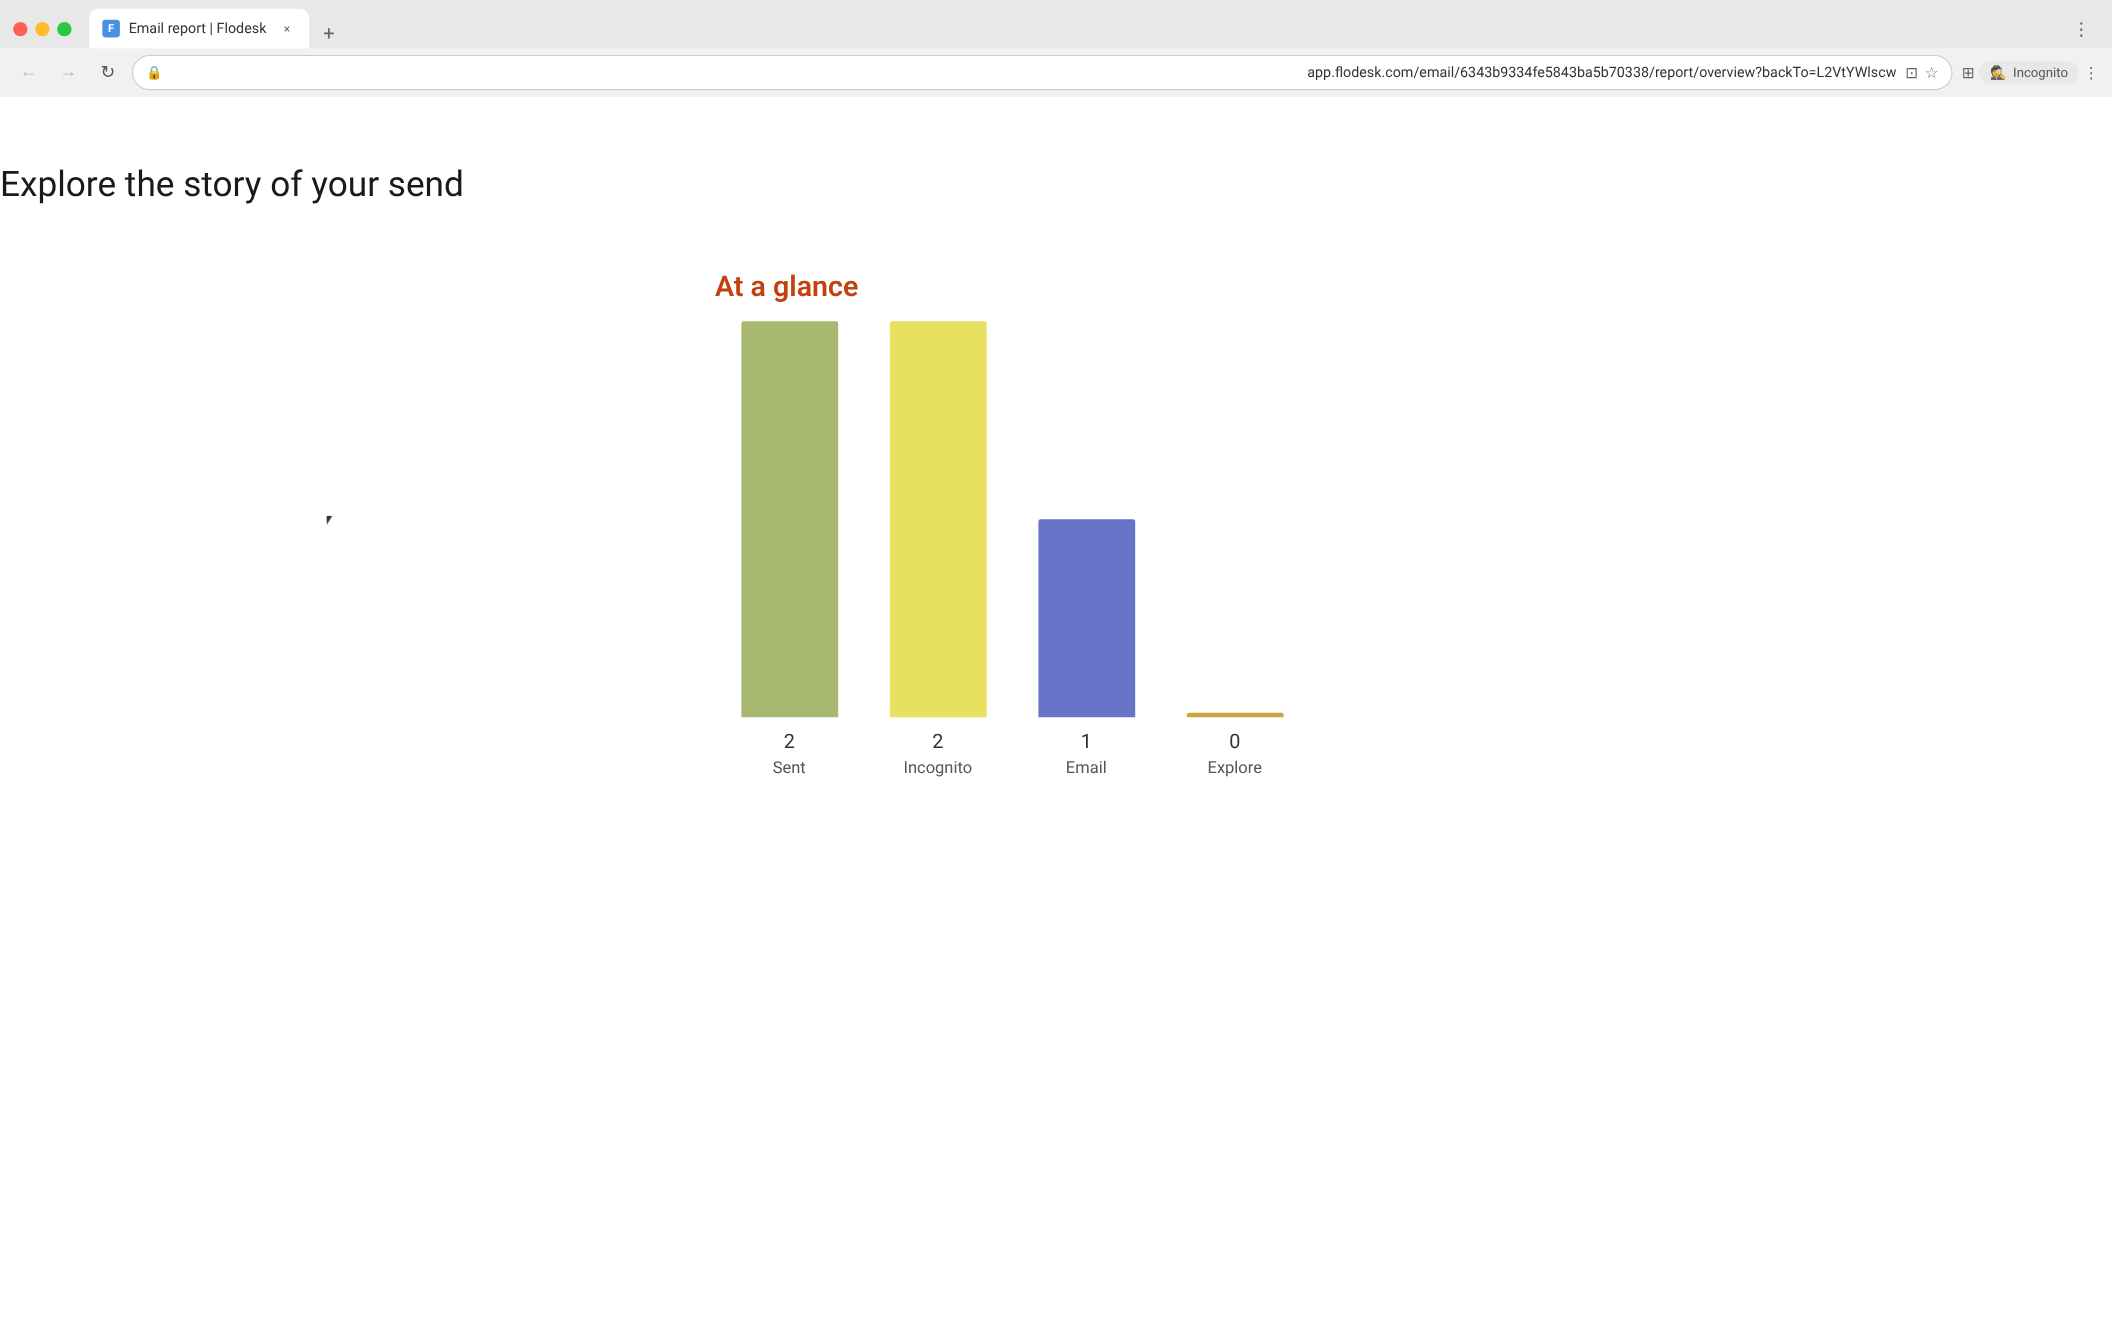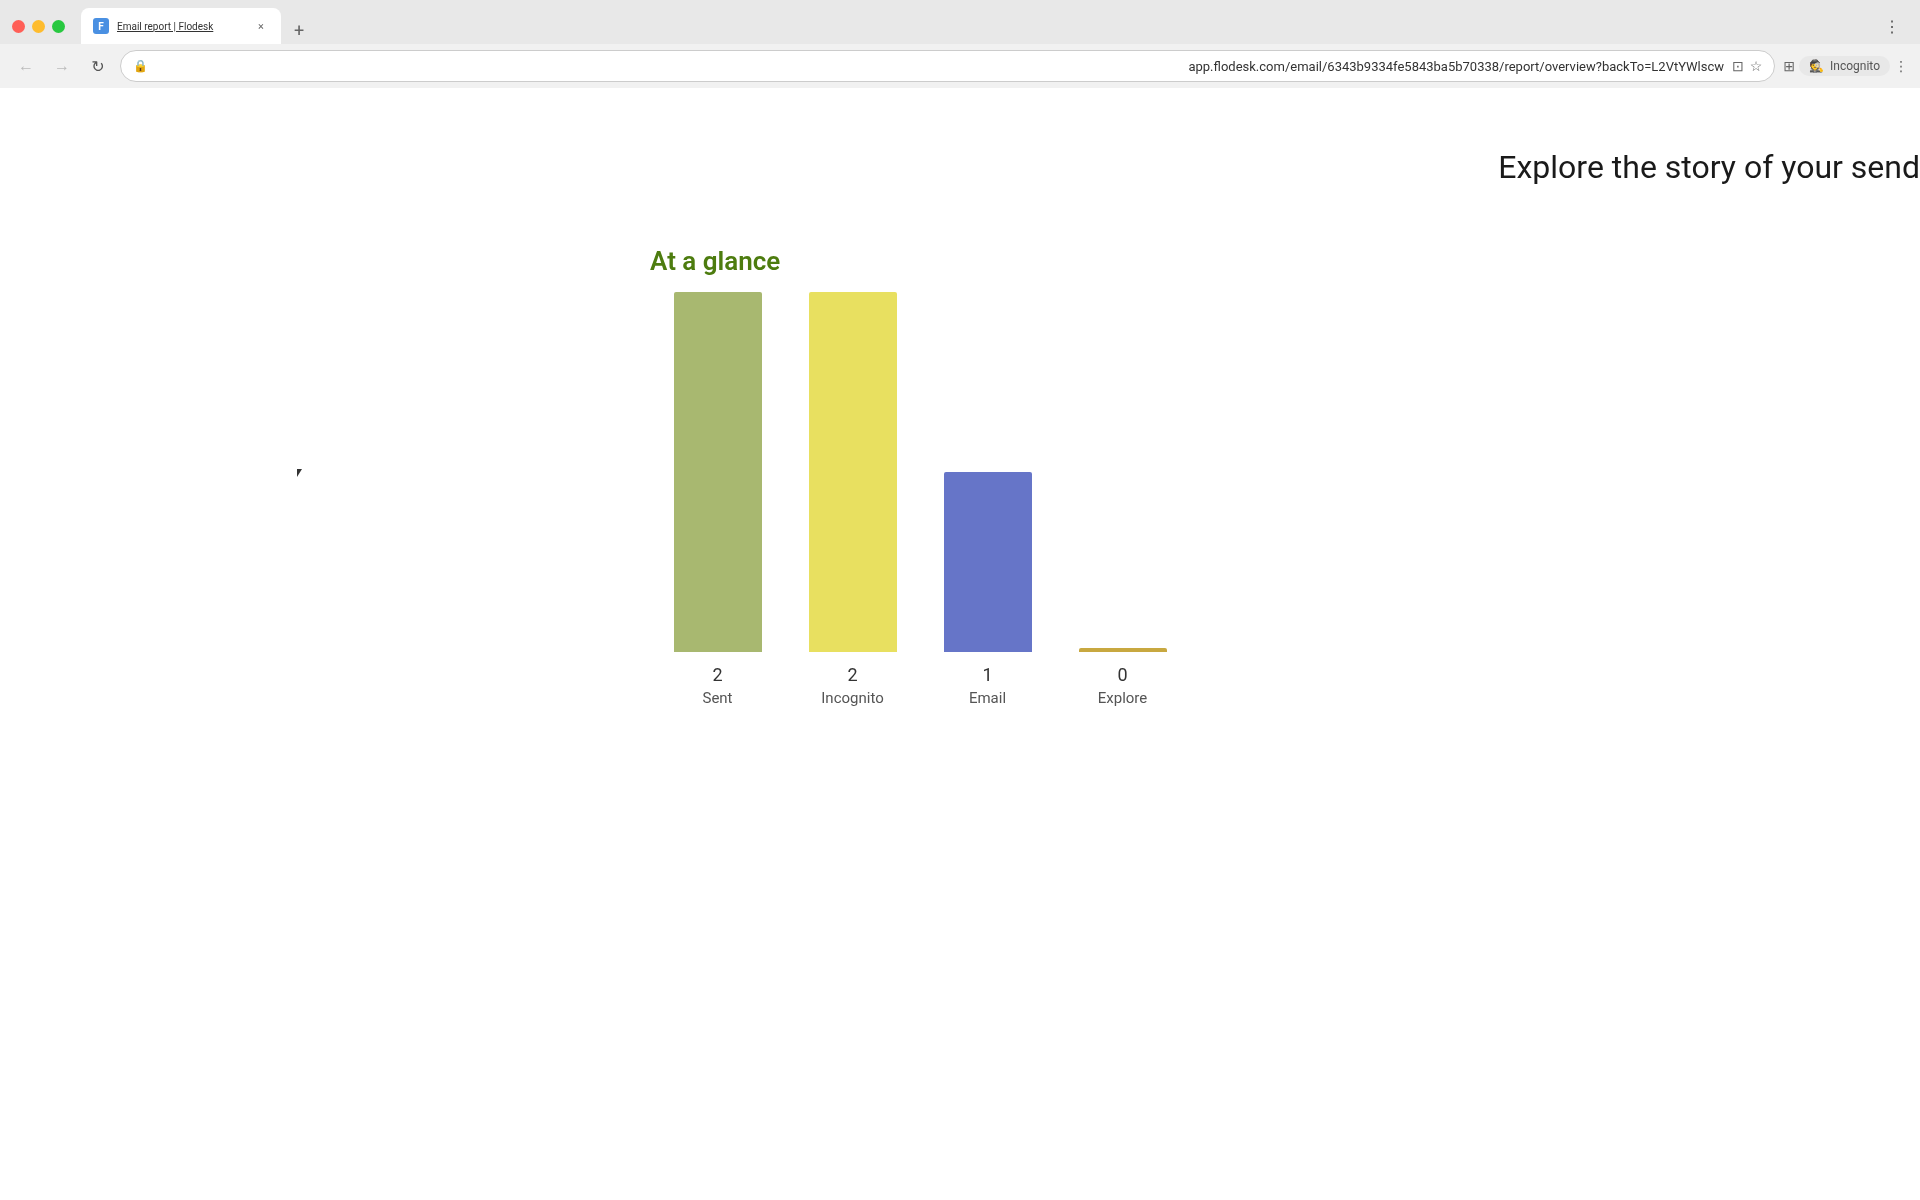--- a/index.html
+++ b/index.html
@@ -79,27 +79,26 @@
       flex-shrink: 0;
       display: flex;
       align-items: center;
       justify-content: center;
       color: white;
       font-size: 10px;
       font-weight: bold;
     }
 
     .tab-title {
-      font-size: 10px;
+      font-size: 13px;
       color: #333;
       white-space: nowrap;
       overflow: hidden;
       text-overflow: ellipsis;
       flex: 1;
-      text-decoration: underline;
     }
 
     .tab-close {
       width: 16px;
       height: 16px;
       border-radius: 50%;
       display: flex;
       align-items: center;
       justify-content: center;
       font-size: 11px;
@@ -212,38 +211,38 @@
 
     
     .page-content {
       margin-top: 88px;
       padding: 40px 0;
       background: #fff;
       min-height: calc(1200px - 88px);
     }
 
     .page-title {
-      text-align: right;
+      text-align: left;
       font-size: 32px;
       font-weight: 400;
       color: #1a1a1a;
       margin-bottom: 60px;
       padding-top: 20px;
     }
 
     .report-container {
       max-width: 700px;
       margin: 0 auto;
       padding: 0 40px;
     }
 
     .at-a-glance-title {
       font-size: 26px;
       font-weight: 600;
-      color: #4d7c0f;
+      color: #c2410c;
       margin-bottom: 16px;
     }
 
     .glance-description {
       font-size: 16px;
       color: #444;
       line-height: 1.6;
       margin-bottom: 50px;
     }
 

